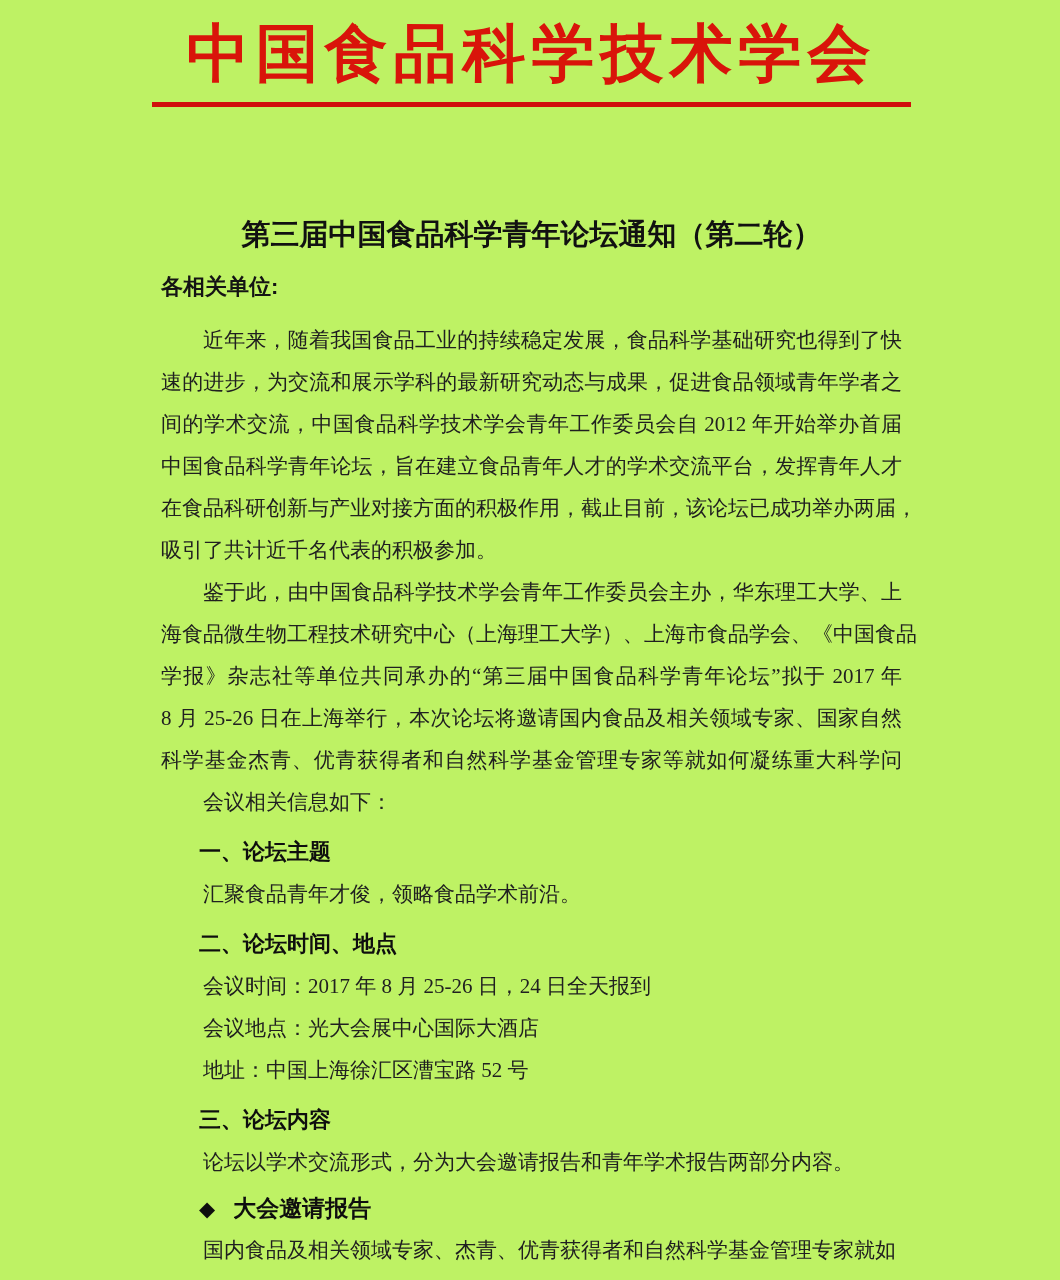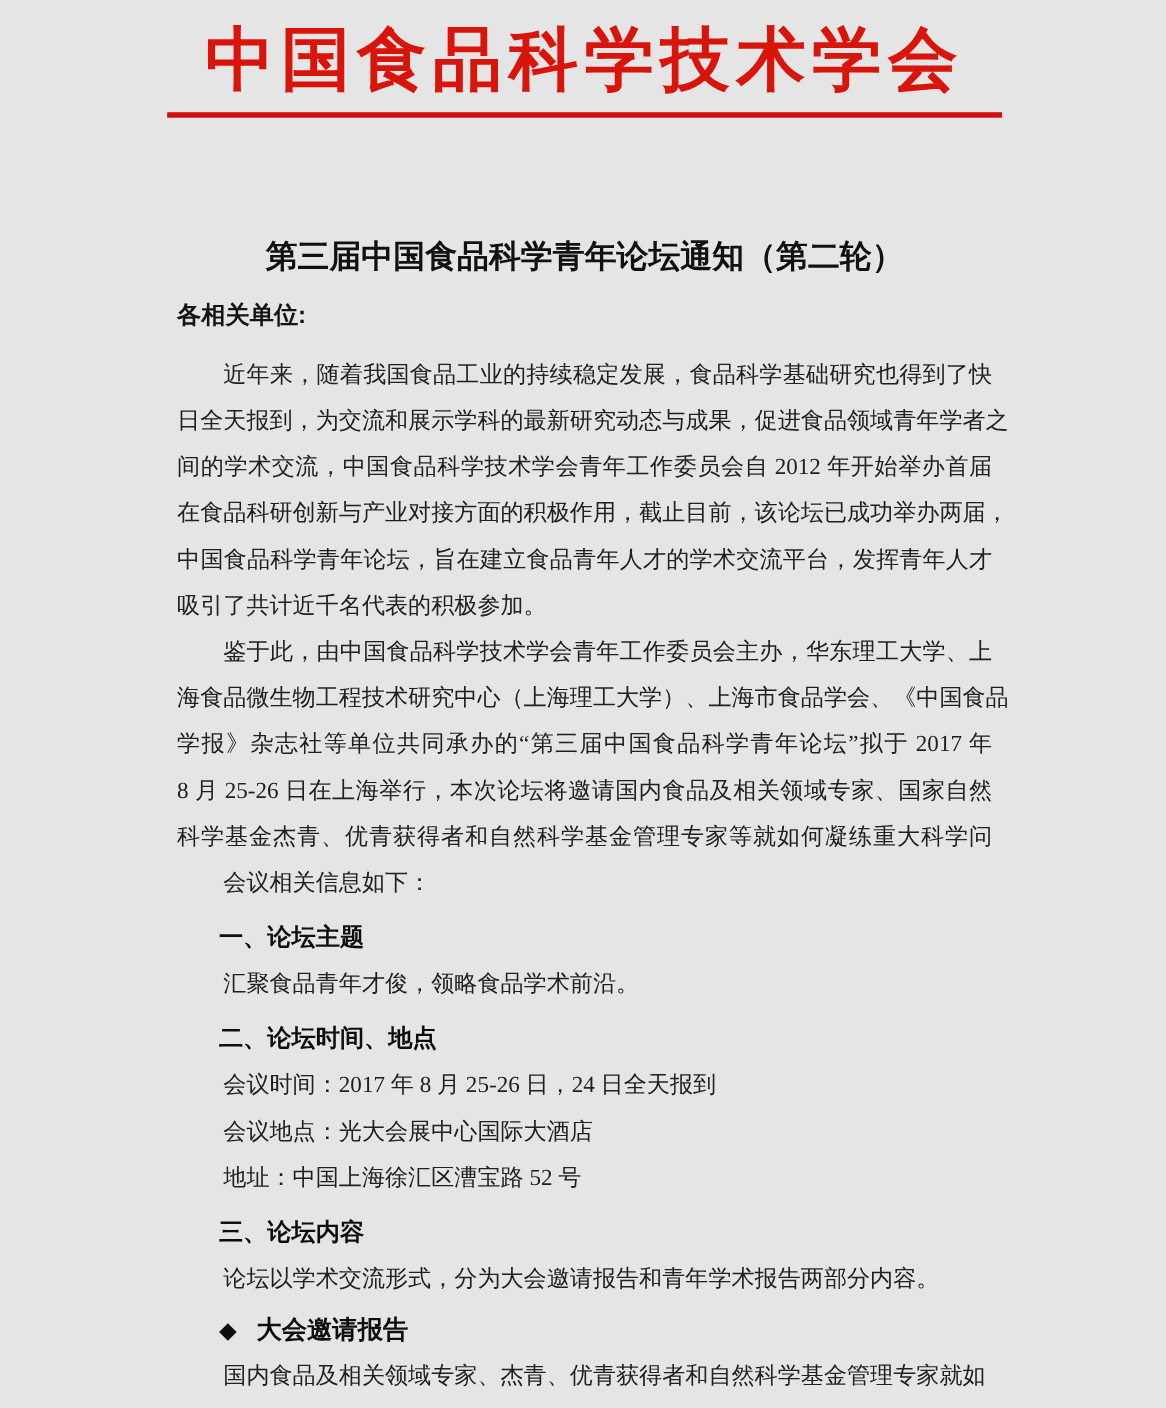--- a/index.html
+++ b/index.html
@@ -5,21 +5,21 @@
   html, body {
     margin: 0;
     padding: 0;
     background: #ffffff;
   }
   .page {
     position: relative;
     width: 1060px;
     height: 1280px;
     margin: 0 auto;
-    background: #e5e5e5;
+    background: #bef264;
     box-sizing: border-box;
     padding: 0 158px 0 161px;
     overflow: hidden;
     font-family: "Liberation Serif", "DejaVu Serif", serif;
     color: #1d1d1d;
   }
   
   .org-name {
     padding-top: 12px;
     text-align: center;
@@ -113,24 +113,24 @@
   </div>
 
   <div class="doc-title">第三届中国食品科学青年论坛通知（第二轮）</div>
 
   <div class="salutation">各相关单位:</div>
 
   <div class="body-flow">
 
     <div>
       <div class="bline ind">近年来，随着我国食品工业的持续稳定发展，食品科学基础研究也得到了快</div>
-      <div class="bline">日全天报到，为交流和展示学科的最新研究动态与成果，促进食品领域青年学者之</div>
+      <div class="bline">速的进步，为交流和展示学科的最新研究动态与成果，促进食品领域青年学者之</div>
       <div class="bline">间的学术交流，中国食品科学技术学会青年工作委员会自 2012 年开始举办首届</div>
+      <div class="bline">中国食品科学青年论坛，旨在建立食品青年人才的学术交流平台，发挥青年人才</div>
       <div class="bline">在食品科研创新与产业对接方面的积极作用，截止目前，该论坛已成功举办两届，</div>
-      <div class="bline">中国食品科学青年论坛，旨在建立食品青年人才的学术交流平台，发挥青年人才</div>
       <div class="bline open">吸引了共计近千名代表的积极参加。</div>
     </div>
 
     <div>
       <div class="bline ind">鉴于此，由中国食品科学技术学会青年工作委员会主办，华东理工大学、上</div>
       <div class="bline">海食品微生物工程技术研究中心（上海理工大学）、上海市食品学会、《中国食品</div>
       <div class="bline">学报》杂志社等单位共同承办的“第三届中国食品科学青年论坛”拟于 2017 年</div>
       <div class="bline">8 月 25-26 日在上海举行，本次论坛将邀请国内食品及相关领域专家、国家自然</div>
       <div class="bline">科学基金杰青、优青获得者和自然科学基金管理专家等就如何凝练重大科学问</div>
     </div>

